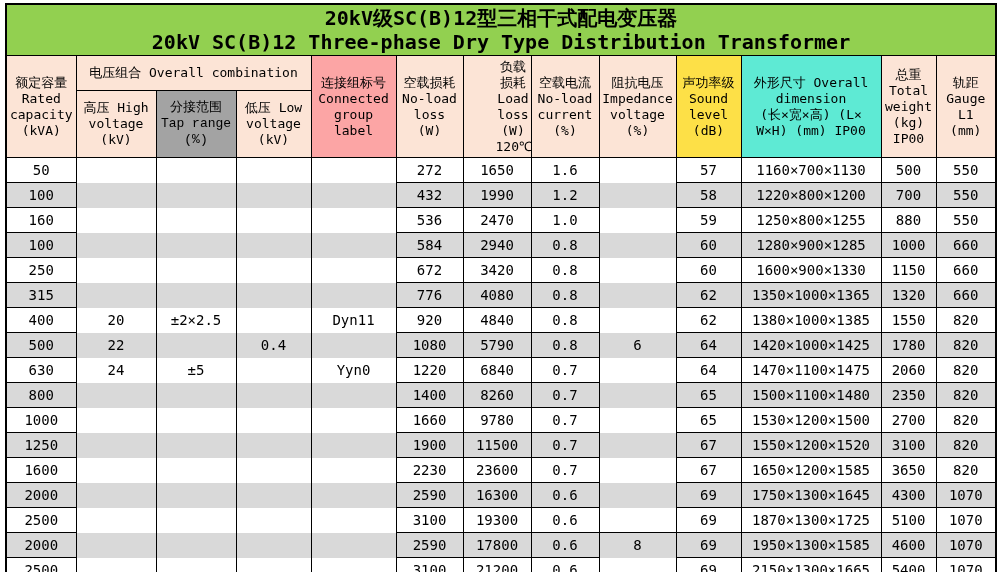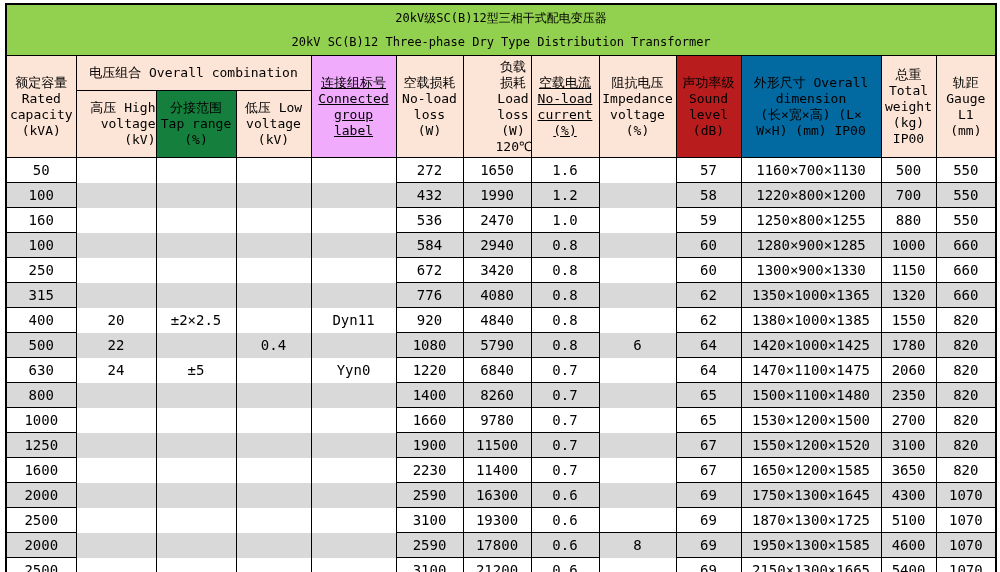--- a/index.html
+++ b/index.html
@@ -22,22 +22,22 @@
   }
   table.spec th, table.spec td {
     border: 1px solid #000;
     text-align: center;
     vertical-align: middle;
     padding: 0;
     overflow: hidden;
   }
   td.title-cell {
     height: 50px;
-    font-weight: normal;
-    font-size: 12px;
+    font-weight: bold;
+    font-size: 20px;
     line-height: 24px;
     border: 1px solid #000;
   }
   .title-line { white-space: nowrap; }
   thead th {
     font-weight: normal;
     font-size: 13px;
     line-height: 16px;
     white-space: pre-line;
   }
@@ -81,63 +81,63 @@
           <div class="title-line">20kV级SC(B)12型三相干式配电变压器</div>
           <div class="title-line">20kV SC(B)12 Three-phase Dry Type Distribution Transformer</div>
         </td>
       </tr>
       <tr class="hrow1">
         <th rowspan="2" style="background: rgb(252, 228, 214); margin-top: 23px;">额定容量
 Rated
 capacity
 (kVA)</th>
         <th colspan="3" class="group-head" style="background: rgb(252, 228, 214);">电压组合 Overall combination</th>
-        <th rowspan="2" style="background: #f0abfc; text-decoration: underline;">连接组标号
+        <th rowspan="2" style="background: #fca5a5;">连接组标号
 Connected
 group
 label</th>
         <th rowspan="2" style="background: rgb(252, 228, 214);">空载损耗
 No-load
 loss
 (W)</th>
         <th rowspan="2" style="background: rgb(252, 228, 214); padding-left: 32px;">负载损耗
 Load
 loss (W)
 120℃</th>
-        <th rowspan="2" style="background: rgb(252, 228, 214); text-decoration: underline;">空载电流
+        <th rowspan="2" style="background: rgb(252, 228, 214);">空载电流
 No-load
 current
 (%)</th>
         <th rowspan="2" style="background: rgb(252, 228, 214);">阻抗电压
 Impedance
 voltage
 (%)</th>
-        <th rowspan="2" style="background: #b91c1c; margin-top: 24px;">声功率级
+        <th rowspan="2" style="background: #fde047; margin-top: 24px;">声功率级
 Sound
 level
 (dB)</th>
-        <th rowspan="2" style="background: #0369a1; text-align: center;">外形尺寸 Overall
+        <th rowspan="2" style="background: #5eead4; text-align: center;">外形尺寸 Overall
 dimension
 (长×宽×高) (L×
 W×H) (mm) IP00</th>
         <th rowspan="2" style="background: rgb(252, 228, 214);">总重
 Total
 weight
 (kg)
 IP00</th>
         <th rowspan="2" style="background: rgb(252, 228, 214);">轨距
 Gauge
 L1
 (mm)</th>
       </tr>
       <tr class="hrow2">
-        <th style="background: rgb(252, 228, 214); text-align: right;">高压 High
+        <th style="background: rgb(252, 228, 214);">高压 High
 voltage
 (kV)</th>
-        <th style="background: #15803d;">分接范围
+        <th style="background: #a3a3a3; font-family: Liberation Mono, monospace;">分接范围
 Tap range
 (%)</th>
         <th style="background: rgb(252, 228, 214);">低压 Low
 voltage
 (kV)</th>
       </tr>
     </thead>
     <tbody>
         <tr>
           <td>50</td>
@@ -203,21 +203,21 @@
           <td>250</td>
           <td class="nov"></td>
           <td class="nov"></td>
           <td class="nov"></td>
           <td class="nov"></td>
           <td>672</td>
           <td>3420</td>
           <td>0.8</td>
           <td class="nov"></td>
           <td>60</td>
-          <td>1300×900×1330</td>
+          <td>1600×900×1330</td>
           <td>1150</td>
           <td>660</td>
         </tr>
         <tr>
           <td>315</td>
           <td class="nov"></td>
           <td class="nov"></td>
           <td class="nov"></td>
           <td class="nov"></td>
           <td>776</td>
@@ -319,21 +319,21 @@
           <td>3100</td>
           <td>820</td>
         </tr>
         <tr>
           <td>1600</td>
           <td class="nov"></td>
           <td class="nov"></td>
           <td class="nov"></td>
           <td class="nov"></td>
           <td>2230</td>
-          <td>11400</td>
+          <td>23600</td>
           <td>0.7</td>
           <td class="nov"></td>
           <td>67</td>
           <td>1650×1200×1585</td>
           <td>3650</td>
           <td>820</td>
         </tr>
         <tr>
           <td>2000</td>
           <td class="nov"></td>

